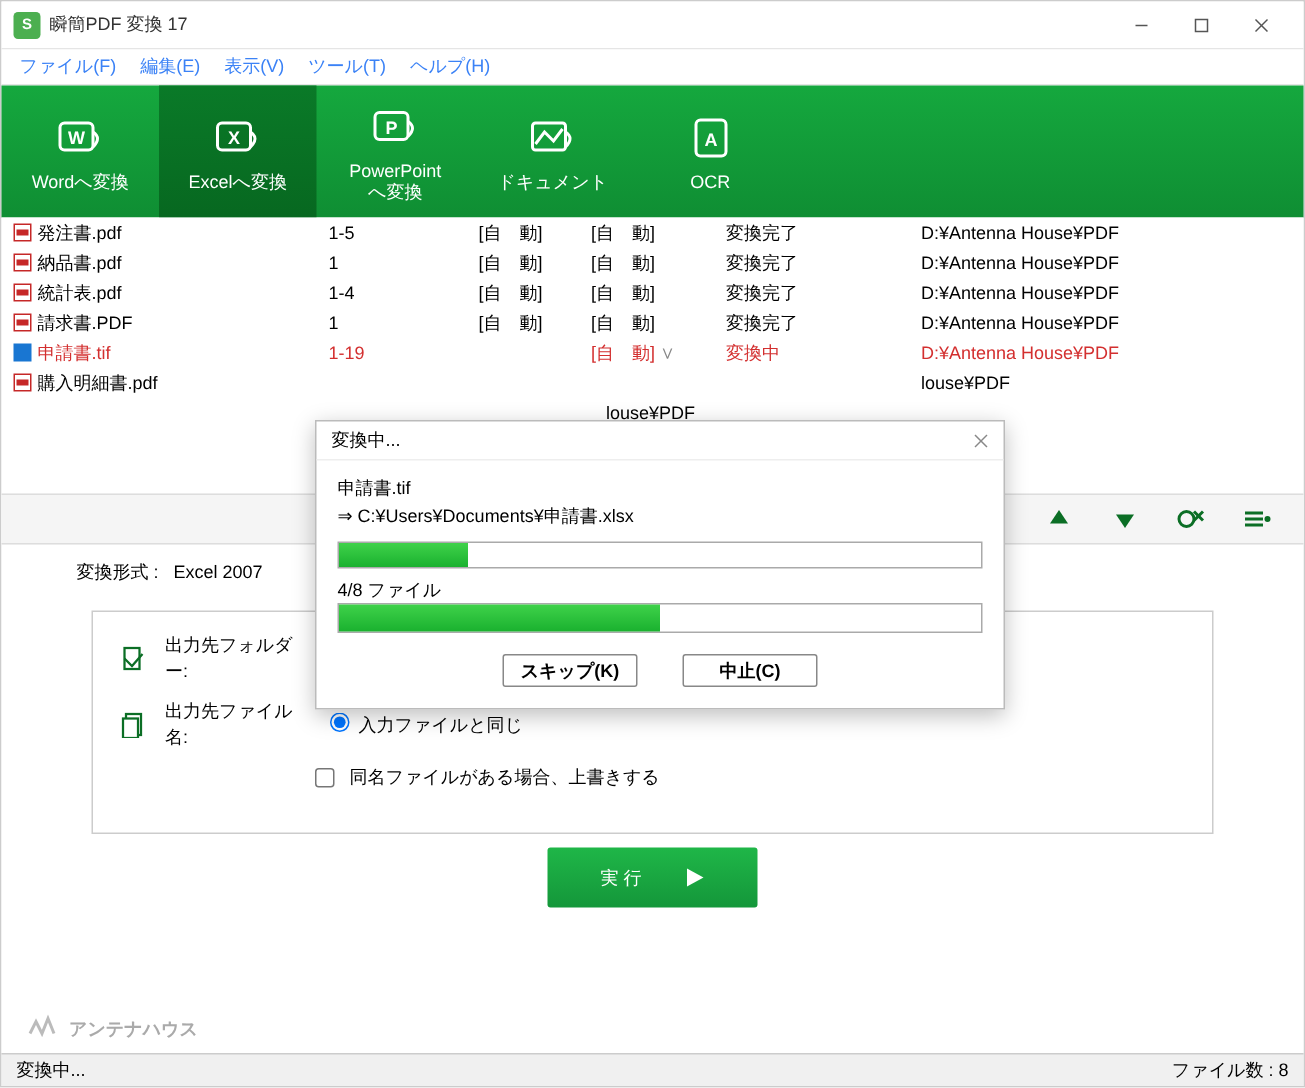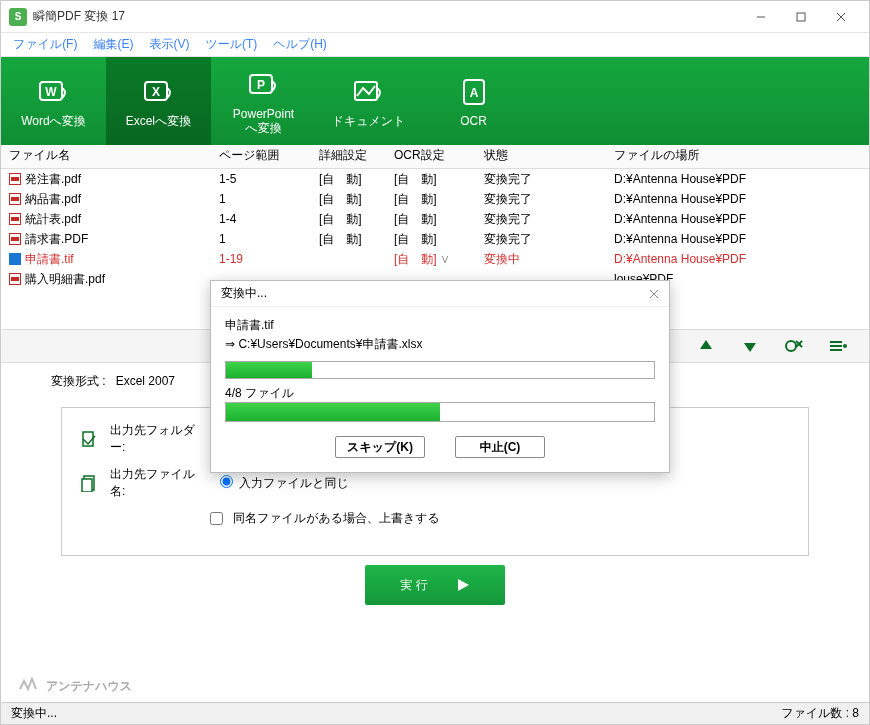--- a/index.html
+++ b/index.html
@@ -162,28 +162,20 @@
             <text x="20" y="23" fill="#fff" font-size="14" text-anchor="middle" font-weight="bold">A</text>
           </svg>
       </div>
       <div class="tool-label">OCR</div>
     </div>
   </div>
 
   <div class="content">
 
     <div class="table-area">
-      <div class="table-header">
-        <div class="col c-name">ファイル名</div>
-        <div class="col c-range">ページ範囲</div>
-        <div class="col c-detail">詳細設定</div>
-        <div class="col c-ocr">OCR設定</div>
-        <div class="col c-status">状態</div>
-        <div class="col c-location">ファイルの場所</div>
-      </div>
       <div id="table-body">
           <div class="row">
             <div class="col c-name"><span class="file-icon icon-pdf"></span><span>発注書.pdf</span></div>
             <div class="col c-range">1-5</div>
             <div class="col c-detail">[自　動]</div>
             <div class="col c-ocr">[自　動]</div>
             <div class="col c-status">変換完了</div>
             <div class="col c-location">D:¥Antenna House¥PDF</div>
           </div>
           <div class="row">

